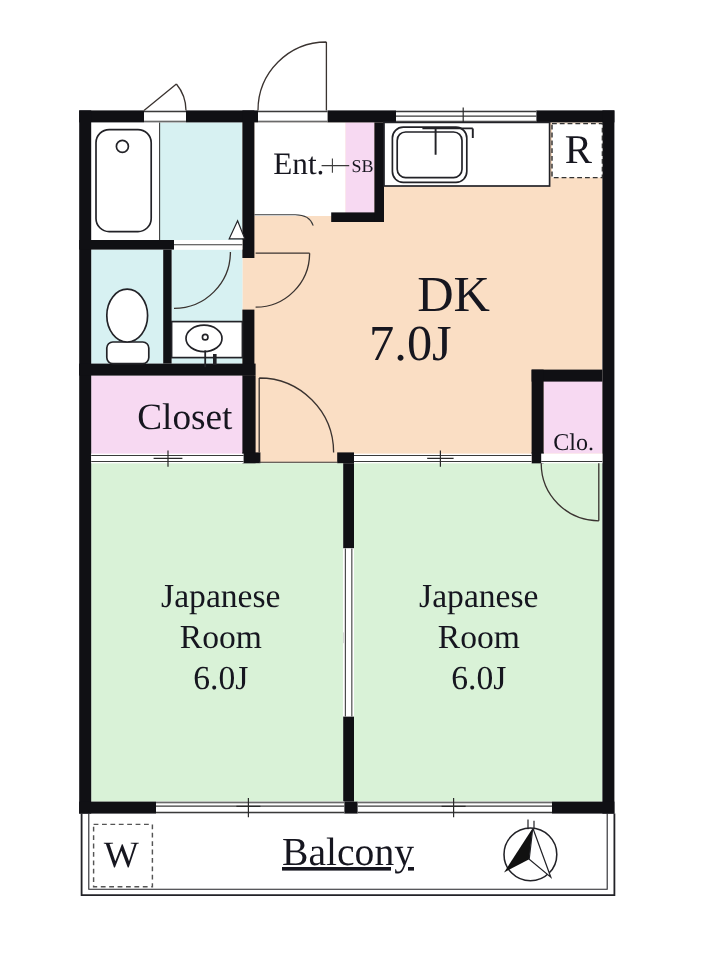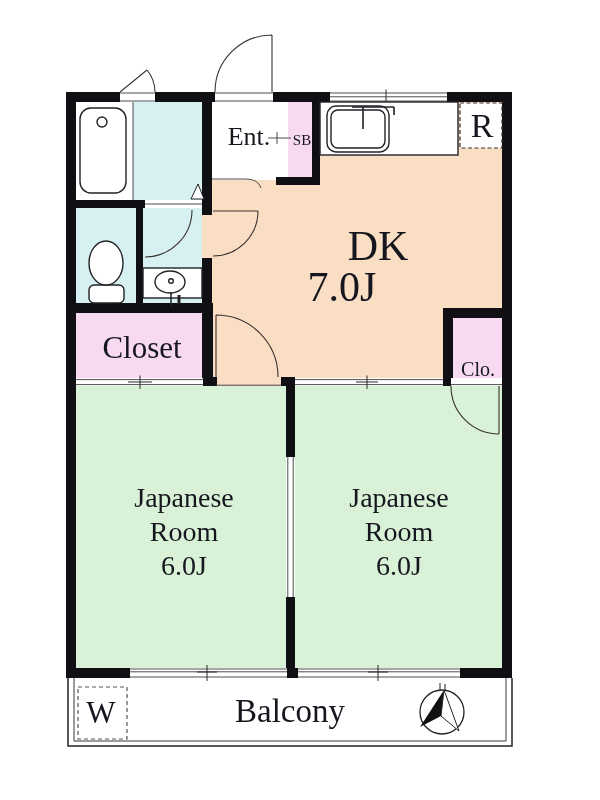--- a/index.html
+++ b/index.html
@@ -178,26 +178,26 @@
         <polygon points="444,690 441,716 459,731" fill="#ffffff" stroke="#222227" stroke-width="1"></polygon>
       </g>
     </g>
   </svg>
 
   <div class="lbl lbl-ent" style="left:249px;top:137px;">Ent.</div>
   <div class="lbl lbl-sb" style="left:302px;top:140px;">SB</div>
   <div class="lbl lbl-r" style="left:482px;top:126px;">R</div>
   <div class="lbl lbl-dk" style="left:354px;top:246px;margin-left:24px;">DK</div>
   <div class="lbl lbl-dk" style="left:342px;top:287px;">7.0J</div>
-  <div class="lbl lbl-closet" style="left:142px;top:347px;">Closet</div>
+  <div class="lbl lbl-closet" style="left:154px;top:347px;">Closet</div>
   <div class="lbl lbl-clo" style="left:478px;top:350px;">Clo.</div>
 
   <div class="lbl lbl-jr" style="left:184px;top:498px;">Japanese</div>
   <div class="lbl lbl-jr" style="left:184px;top:532px;">Room</div>
   <div class="lbl lbl-jr" style="left:184px;top:566px;">6.0J</div>
 
   <div class="lbl lbl-jr" style="left:399px;top:498px;">Japanese</div>
   <div class="lbl lbl-jr" style="left:399px;top:532px;">Room</div>
   <div class="lbl lbl-jr" style="left:399px;top:566px;">6.0J</div>
 
   <div class="lbl lbl-w" style="left:101px;top:712px;">W</div>
-  <div class="lbl lbl-balcony" style="left:290px;top:711px;">Balcony</div>
+  <div class="lbl lbl-balcony" style="left:290px;top:711px;text-decoration:underline;">Balcony</div>
 </div>
 
 </body></html>

